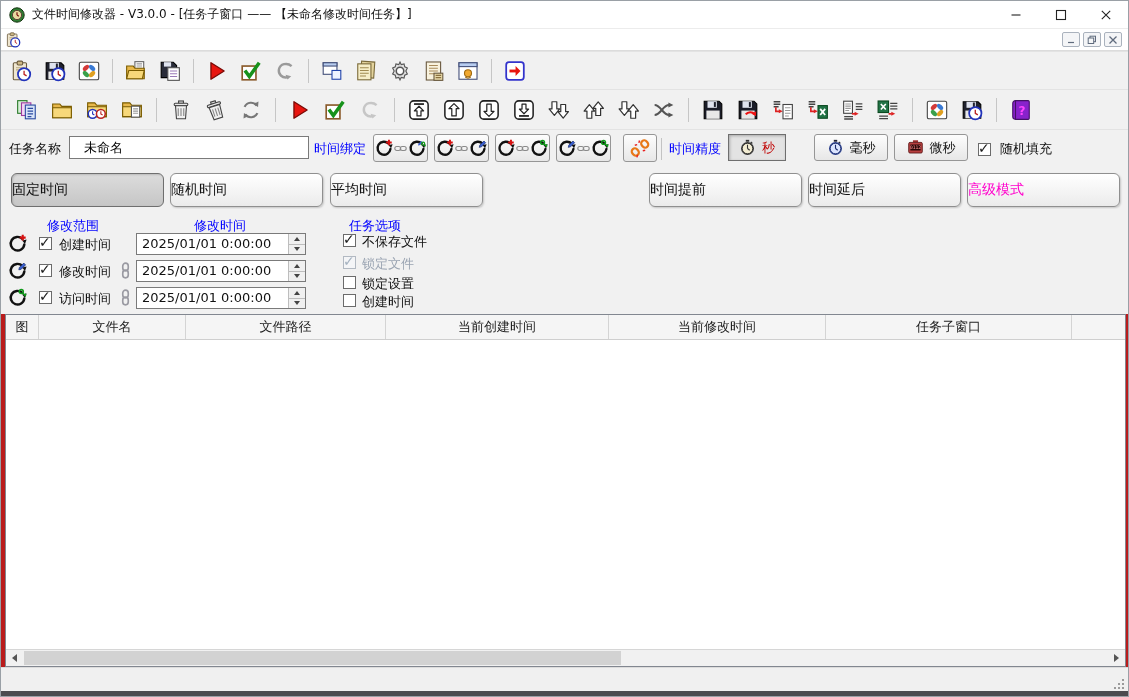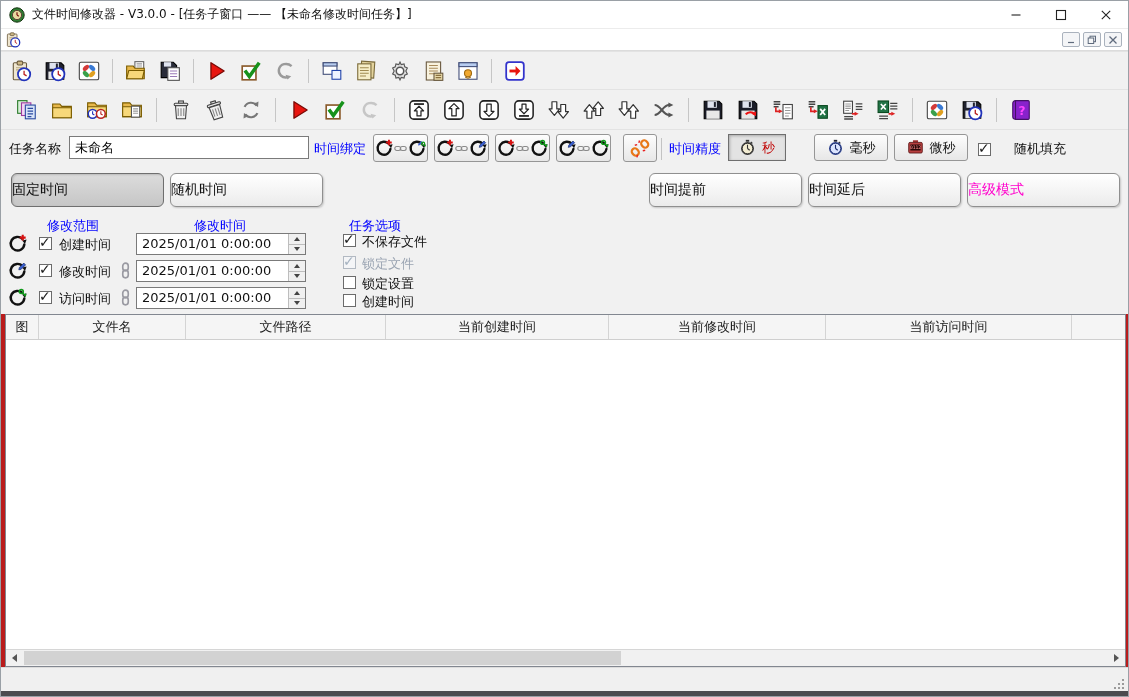--- a/index.html
+++ b/index.html
@@ -25,27 +25,27 @@
   .tb2{top:88px;height:40px;padding-left:12px;gap:7px;border-top:1px solid #e3e3e3}
   .tbtn{width:28px;height:28px;display:flex;align-items:center;justify-content:center;background:transparent;border:1px solid transparent;padding:0}
   .tsep{width:1px;height:24px;background:#c6c6c6;margin:0 3px}
   .icn{display:inline-flex;line-height:0}
   .icn svg{width:100%;height:100%;display:block}
 
   
   .taskrow{position:absolute;top:128px;left:0;right:0;height:37px;background:#f1f1f1;border-top:1px solid #e3e3e3}
   .lbl{position:absolute;font-size:13px;color:#111;white-space:nowrap}
   .lbl.blue{color:#0000ff}
-  #taskname{position:absolute;left:68px;top:6px;width:240px;height:23px;border:1px solid #7a7a7a;font-size:13px;padding:0 5px;background:#fff;font-family:inherit}
+  #taskname{position:absolute;left:68px;top:6px;width:240px;height:23px;border:1px solid #7a7a7a;font-size:13px;padding:0 14px;background:#fff;font-family:inherit}
   .raised{background:linear-gradient(#fdfdfd,#e7e7e7);border:1px solid #969696;border-radius:3px}
   .bindbtn{position:absolute;top:4px;height:28px;display:flex;align-items:center;justify-content:center;gap:1px;padding:0}
   .vsep{position:absolute;width:1px;height:22px;background:#c3c3c3;top:8px}
   .precbtn{position:absolute;top:4px;height:27px;display:flex;align-items:center;justify-content:center;gap:6px;font-size:13px;color:#111;padding:0}
   .precbtn.pressed{background:#e3e3e3;border:1px solid #6f6f6f;box-shadow:inset 1px 1px 3px rgba(0,0,0,.25)}
-  .cbwrap{position:absolute;display:flex;align-items:center;gap:23px}
+  .cbwrap{position:absolute;display:flex;align-items:center;gap:9px}
   .cb{display:inline-block;width:13px;height:13px;background:#fff;border:1px solid #6b6b6b;position:relative;flex:none}
   .cb.checked::after{content:"\2713";position:absolute;left:-1px;top:-4px;font-size:14px;font-weight:bold;color:#1a1a1a}
   .cb.disabled{border-color:#b2b9c2;background:#f4f5f7}
   .cb.disabled::after{color:#a5b2c0}
 
   
   .tabsrow{position:absolute;top:165px;left:0;right:0;height:43px;background:#f1f1f1}
   .tab{position:absolute;top:7px;width:153px;height:34px;border:1px solid #8f8f8f;border-radius:6px;background:linear-gradient(#ffffff,#ebebeb);font-size:14px;color:#111;display:flex;align-items:center;box-shadow:1px 1px 2px rgba(0,0,0,.18);cursor:default}
   .tab.selected{background:linear-gradient(#dcdcdc,#c6c6c6);border-color:#6f6f6f;box-shadow:inset 1px 1px 2px rgba(0,0,0,.15)}
 
@@ -720,20 +720,21 @@
             <text x="10" y="12.3" font-size="5.5" fill="#ff9090" text-anchor="middle" font-family="DejaVu Sans Mono,monospace">0112</text>
           </svg>
         </span>
         <span>微秒</span>
       </button>
     </div>
 
   <div class="tabsrow" id="tabs">
       <button class="tab selected" style="left: 10px;">固定时间</button>
       <button class="tab" style="left: 169px;">随机时间</button>
+      <button class="tab" style="left: 329px;">平均时间</button>
       <button class="tab" style="left: 648px;">时间提前</button>
       <button class="tab" style="left: 807px;">时间延后</button>
       <button class="tab" style="left: 966px; color: rgb(255, 0, 204);">高级模式</button>
     </div>
 
   <div class="opts" id="opts">
     <span class="ohdr" style="left:46px">修改范围</span>
     <span class="ohdr" style="left:193px">修改时间</span>
     <span class="ohdr" style="left:348px">任务选项</span>
   <span class="icn opos" style="width: 19px; height: 19px; left: 7px; top: 25px;">
@@ -819,21 +820,21 @@
       <span class="ol" style="left: 361px; top: 84px;">创建时间</span>
     </div>
 
   <div class="tpanel">
     <div class="thead" id="thead">
         <div class="th" style="width: 33px;">图</div>
         <div class="th" style="width: 147px;">文件名</div>
         <div class="th" style="width: 200px;">文件路径</div>
         <div class="th" style="width: 223px;">当前创建时间</div>
         <div class="th" style="width: 217px;">当前修改时间</div>
-        <div class="th" style="width: 246px;">当前访问时间</div>
+        <div class="th" style="width: 246px;">任务子窗口</div>
         <div class="th fill"></div>
       </div>
     <div class="tbody"></div>
     <div class="hscroll">
       <button class="sb-arrow left">
           <i></i>
         </button>
       <div class="sb-thumb"></div>
       <button class="sb-arrow right">
           <i></i>

